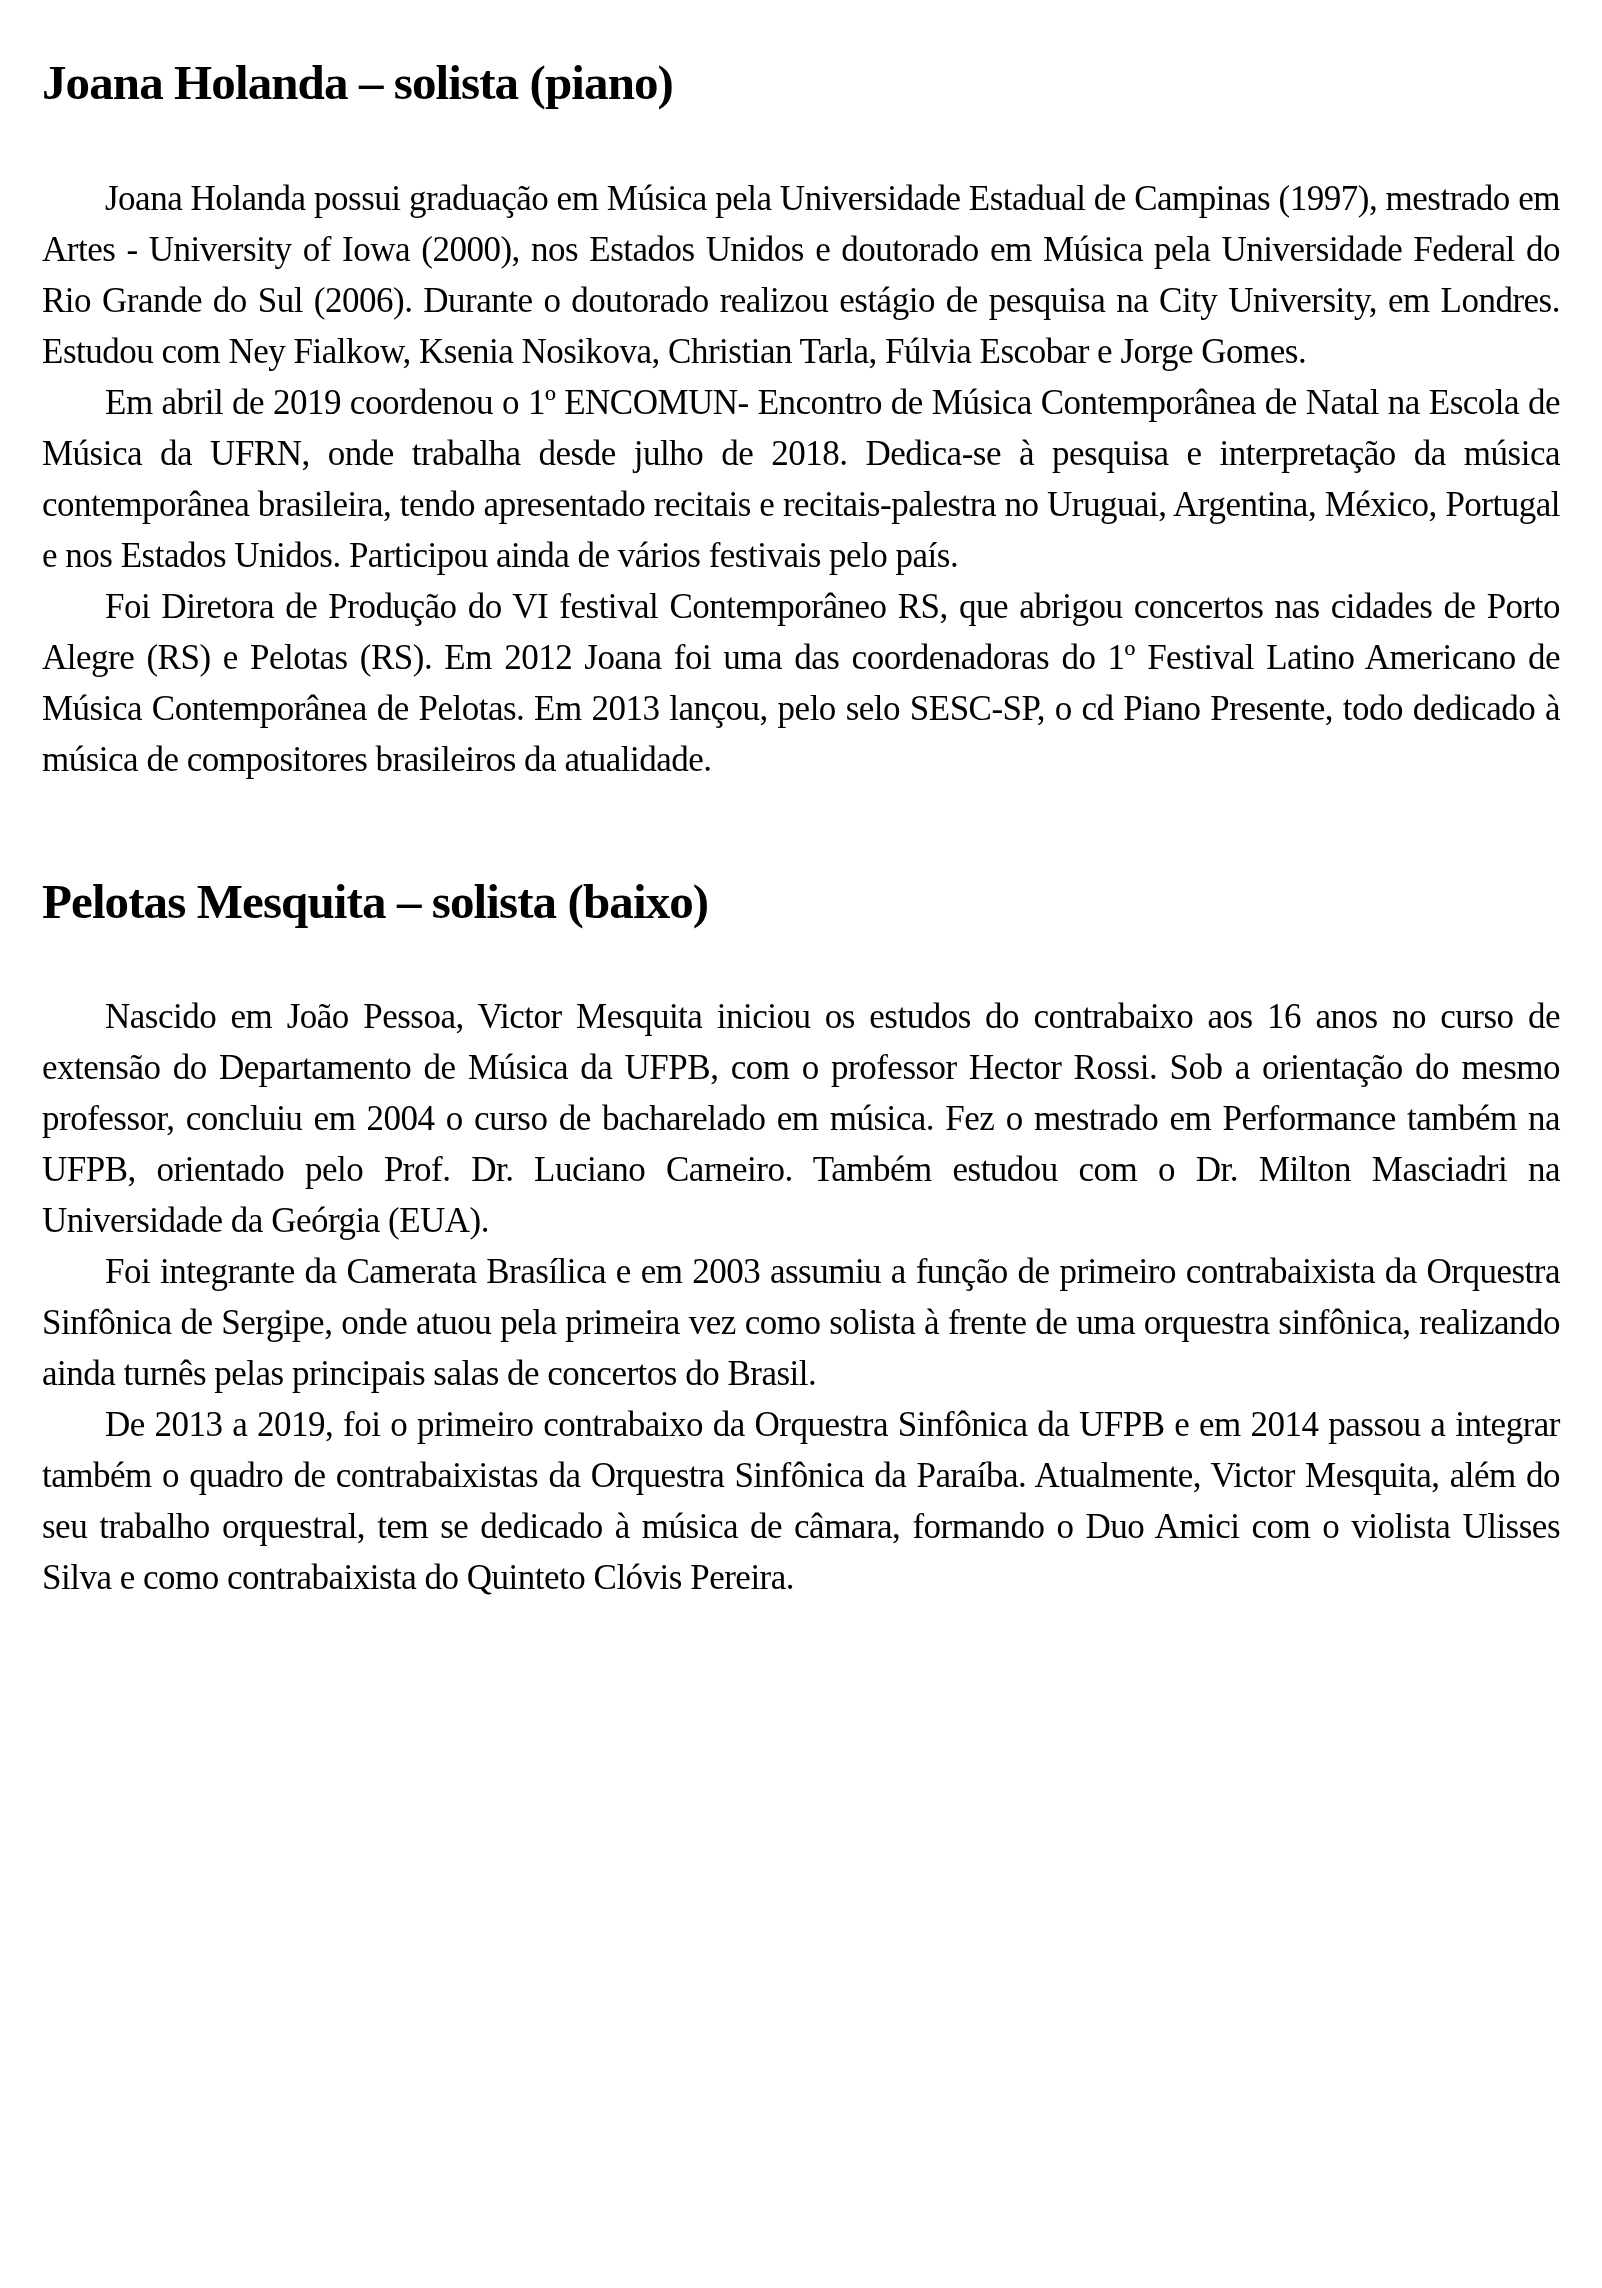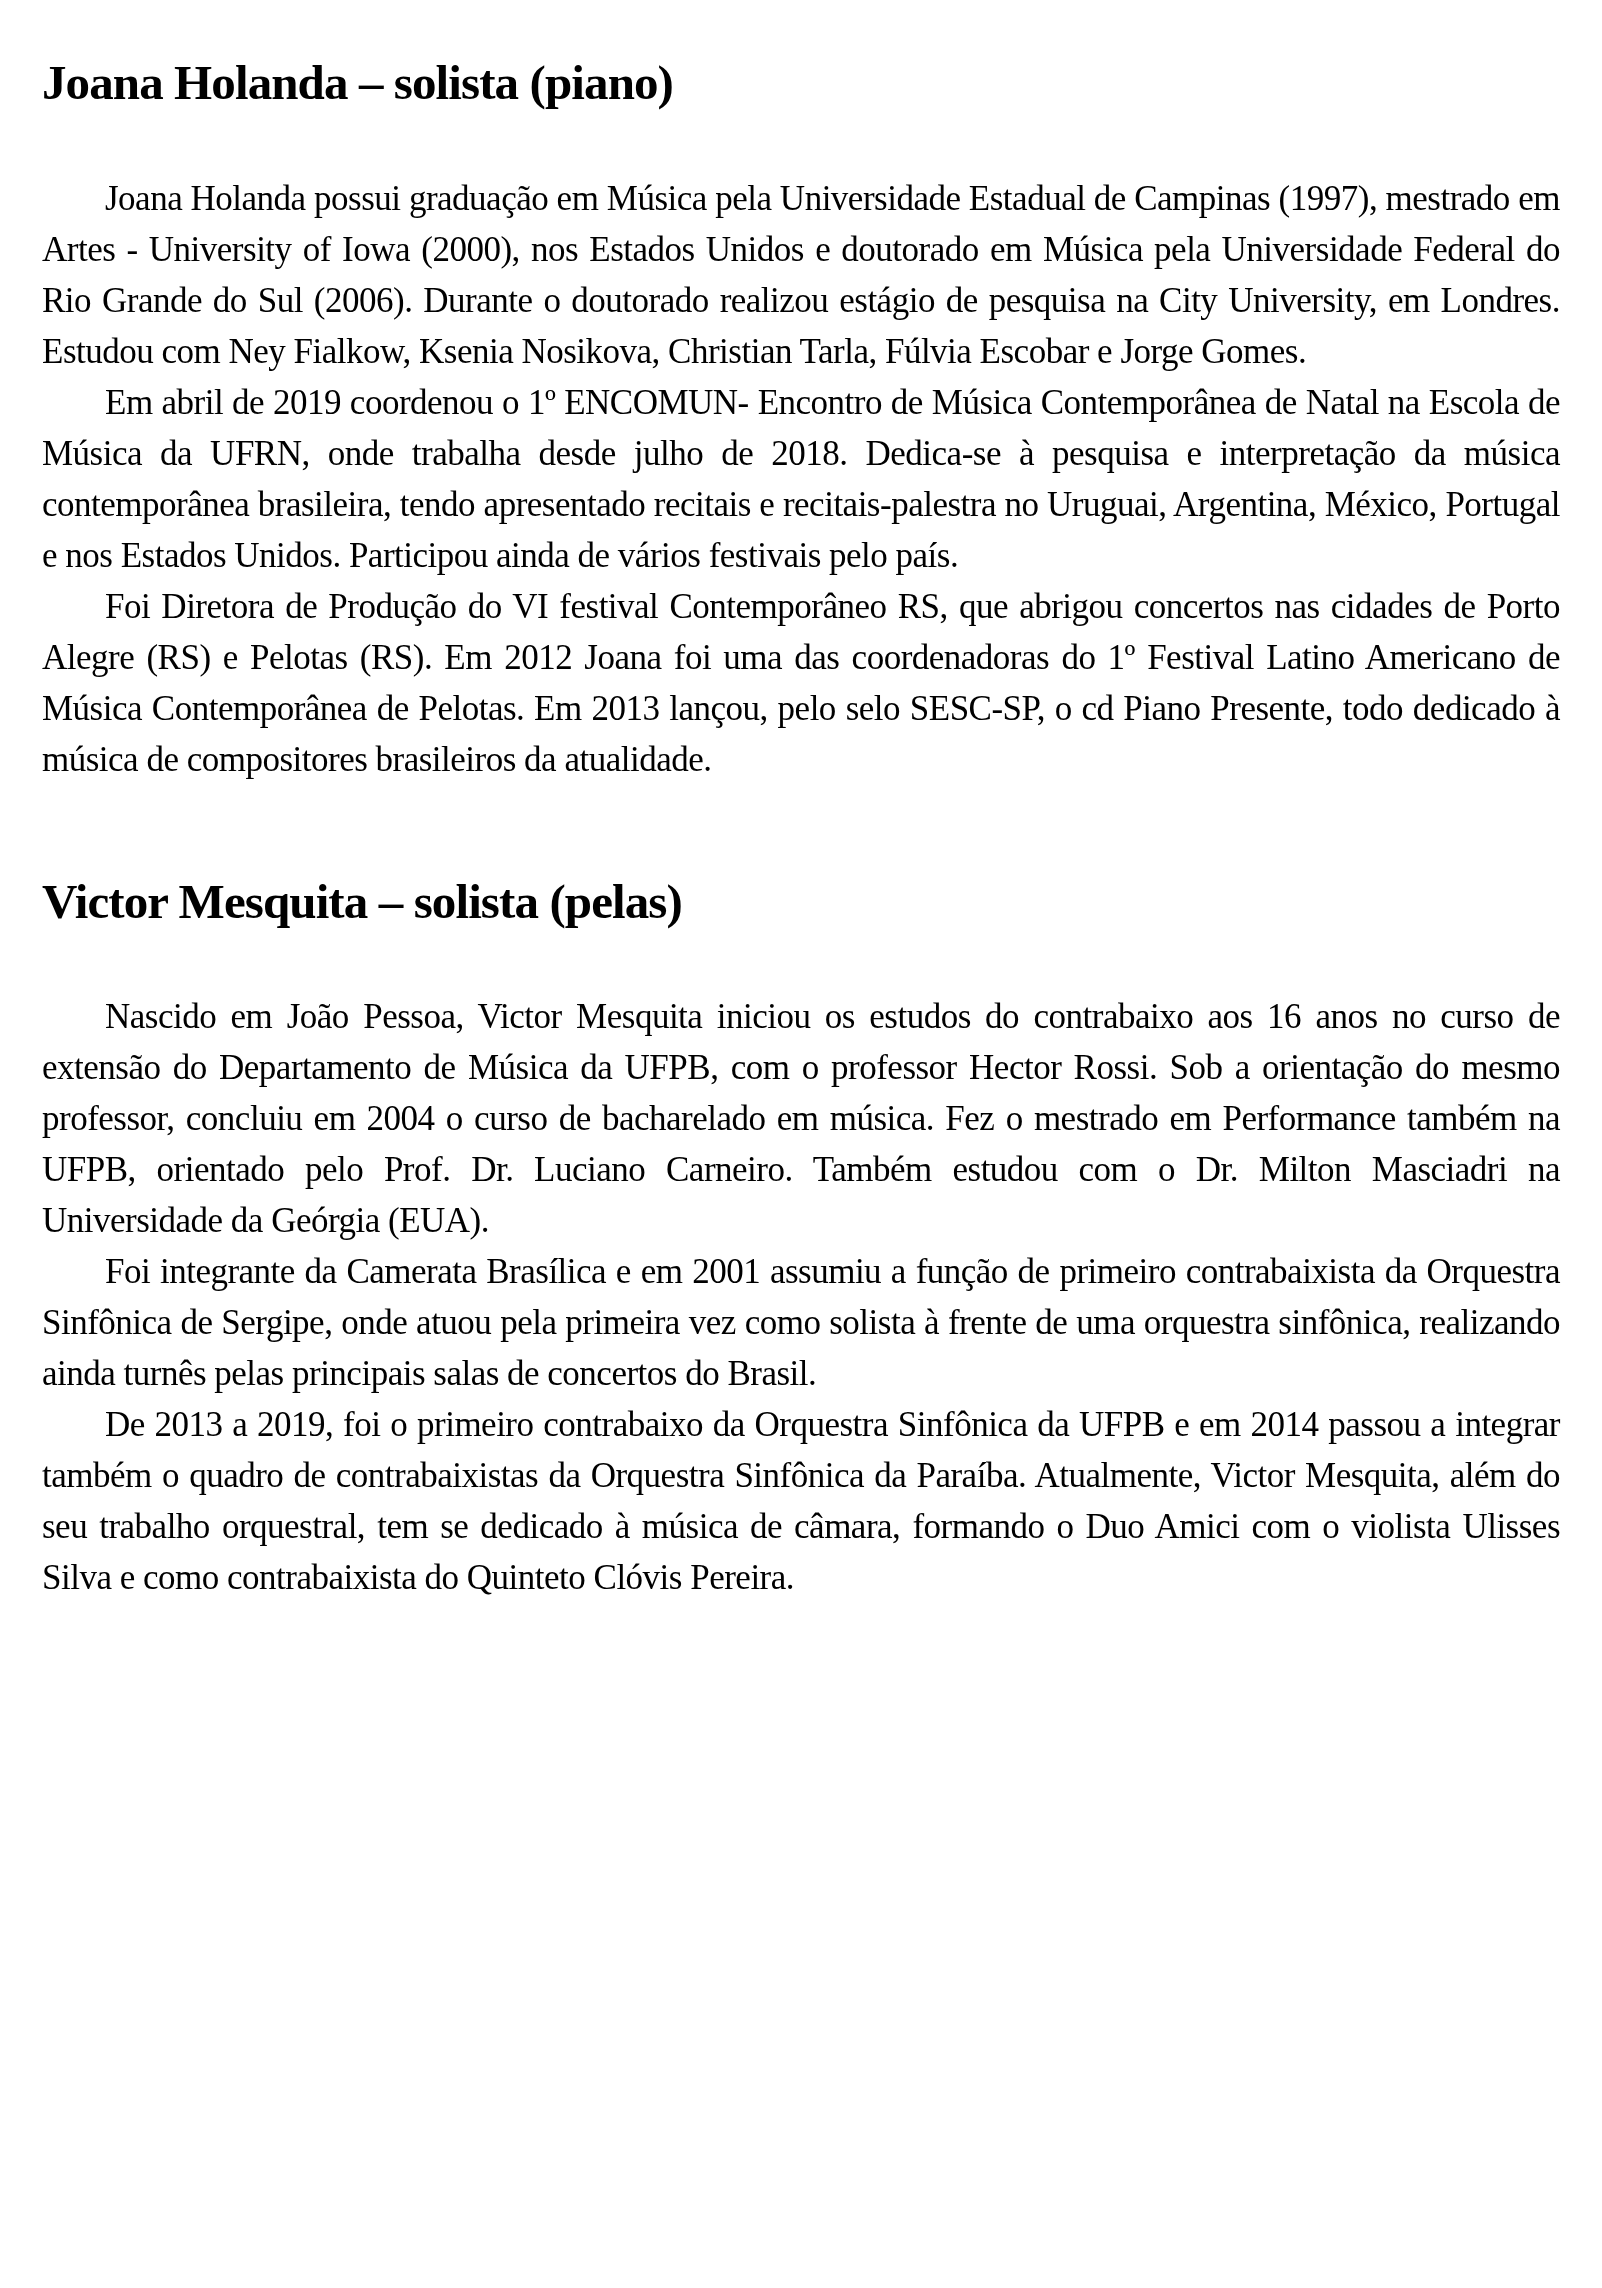--- a/index.html
+++ b/index.html
@@ -43,20 +43,20 @@
 <div class="page">
 
   <section class="section">
     <h1 class="section-heading">Joana Holanda – solista (piano)</h1>
     <p class="bio-paragraph">Joana Holanda possui graduação em Música pela Universidade Estadual de Campinas (1997), mestrado em Artes - University of Iowa (2000), nos Estados Unidos e doutorado em Música pela Universidade Federal do Rio Grande do Sul (2006). Durante o doutorado realizou estágio de pesquisa na City University, em Londres. Estudou com Ney Fialkow, Ksenia Nosikova, Christian Tarla, Fúlvia Escobar e Jorge Gomes.</p>
     <p class="bio-paragraph">Em abril de 2019 coordenou o 1º ENCOMUN- Encontro de Música Contemporânea de Natal na Escola de Música da UFRN, onde trabalha desde julho de 2018. Dedica-se à pesquisa e interpretação da música contemporânea brasileira, tendo apresentado recitais e recitais-palestra no Uruguai, Argentina, México, Portugal e nos Estados Unidos. Participou ainda de vários festivais pelo país.</p>
     <p class="bio-paragraph">Foi Diretora de Produção do VI festival Contemporâneo RS, que abrigou concertos nas cidades de Porto Alegre (RS) e Pelotas (RS). Em 2012 Joana foi uma das coordenadoras do 1º Festival Latino Americano de Música Contemporânea de Pelotas. Em 2013 lançou, pelo selo SESC-SP, o cd Piano Presente, todo dedicado à música de compositores brasileiros da atualidade.</p>
   </section>
 
   <section class="section">
-    <h1 class="section-heading">Victor Mesquita – solista (pelas)</h1>
+    <h1 class="section-heading">Pelotas Mesquita – solista (baixo)</h1>
     <p class="bio-paragraph">Nascido em João Pessoa, Victor Mesquita iniciou os estudos do contrabaixo aos 16 anos no curso de extensão do Departamento de Música da UFPB, com o professor  Hector Rossi. Sob a orientação do mesmo professor, concluiu em 2004 o curso de bacharelado em música. Fez o mestrado em Performance também na UFPB, orientado pelo Prof. Dr. Luciano Carneiro. Também estudou com o Dr. Milton Masciadri na Universidade da Geórgia (EUA).</p>
-    <p class="bio-paragraph">Foi integrante da Camerata Brasílica e em 2001 assumiu a função de primeiro contrabaixista da Orquestra Sinfônica de Sergipe, onde atuou pela primeira vez como solista à frente de uma orquestra sinfônica,  realizando ainda turnês pelas principais salas de concertos do Brasil.</p>
+    <p class="bio-paragraph">Foi integrante da Camerata Brasílica e em 2003 assumiu a função de primeiro contrabaixista da Orquestra Sinfônica de Sergipe, onde atuou pela primeira vez como solista à frente de uma orquestra sinfônica,  realizando ainda turnês pelas principais salas de concertos do Brasil.</p>
     <p class="bio-paragraph">De 2013 a 2019, foi o primeiro contrabaixo da Orquestra Sinfônica da UFPB e em 2014 passou a integrar também o quadro de contrabaixistas da Orquestra Sinfônica da Paraíba. Atualmente, Victor Mesquita, além do seu trabalho orquestral, tem se dedicado à música de câmara, formando o Duo Amici com o violista Ulisses Silva e como contrabaixista do Quinteto Clóvis Pereira.</p>
   </section>
 
 </div>
 
 
 </body></html>

